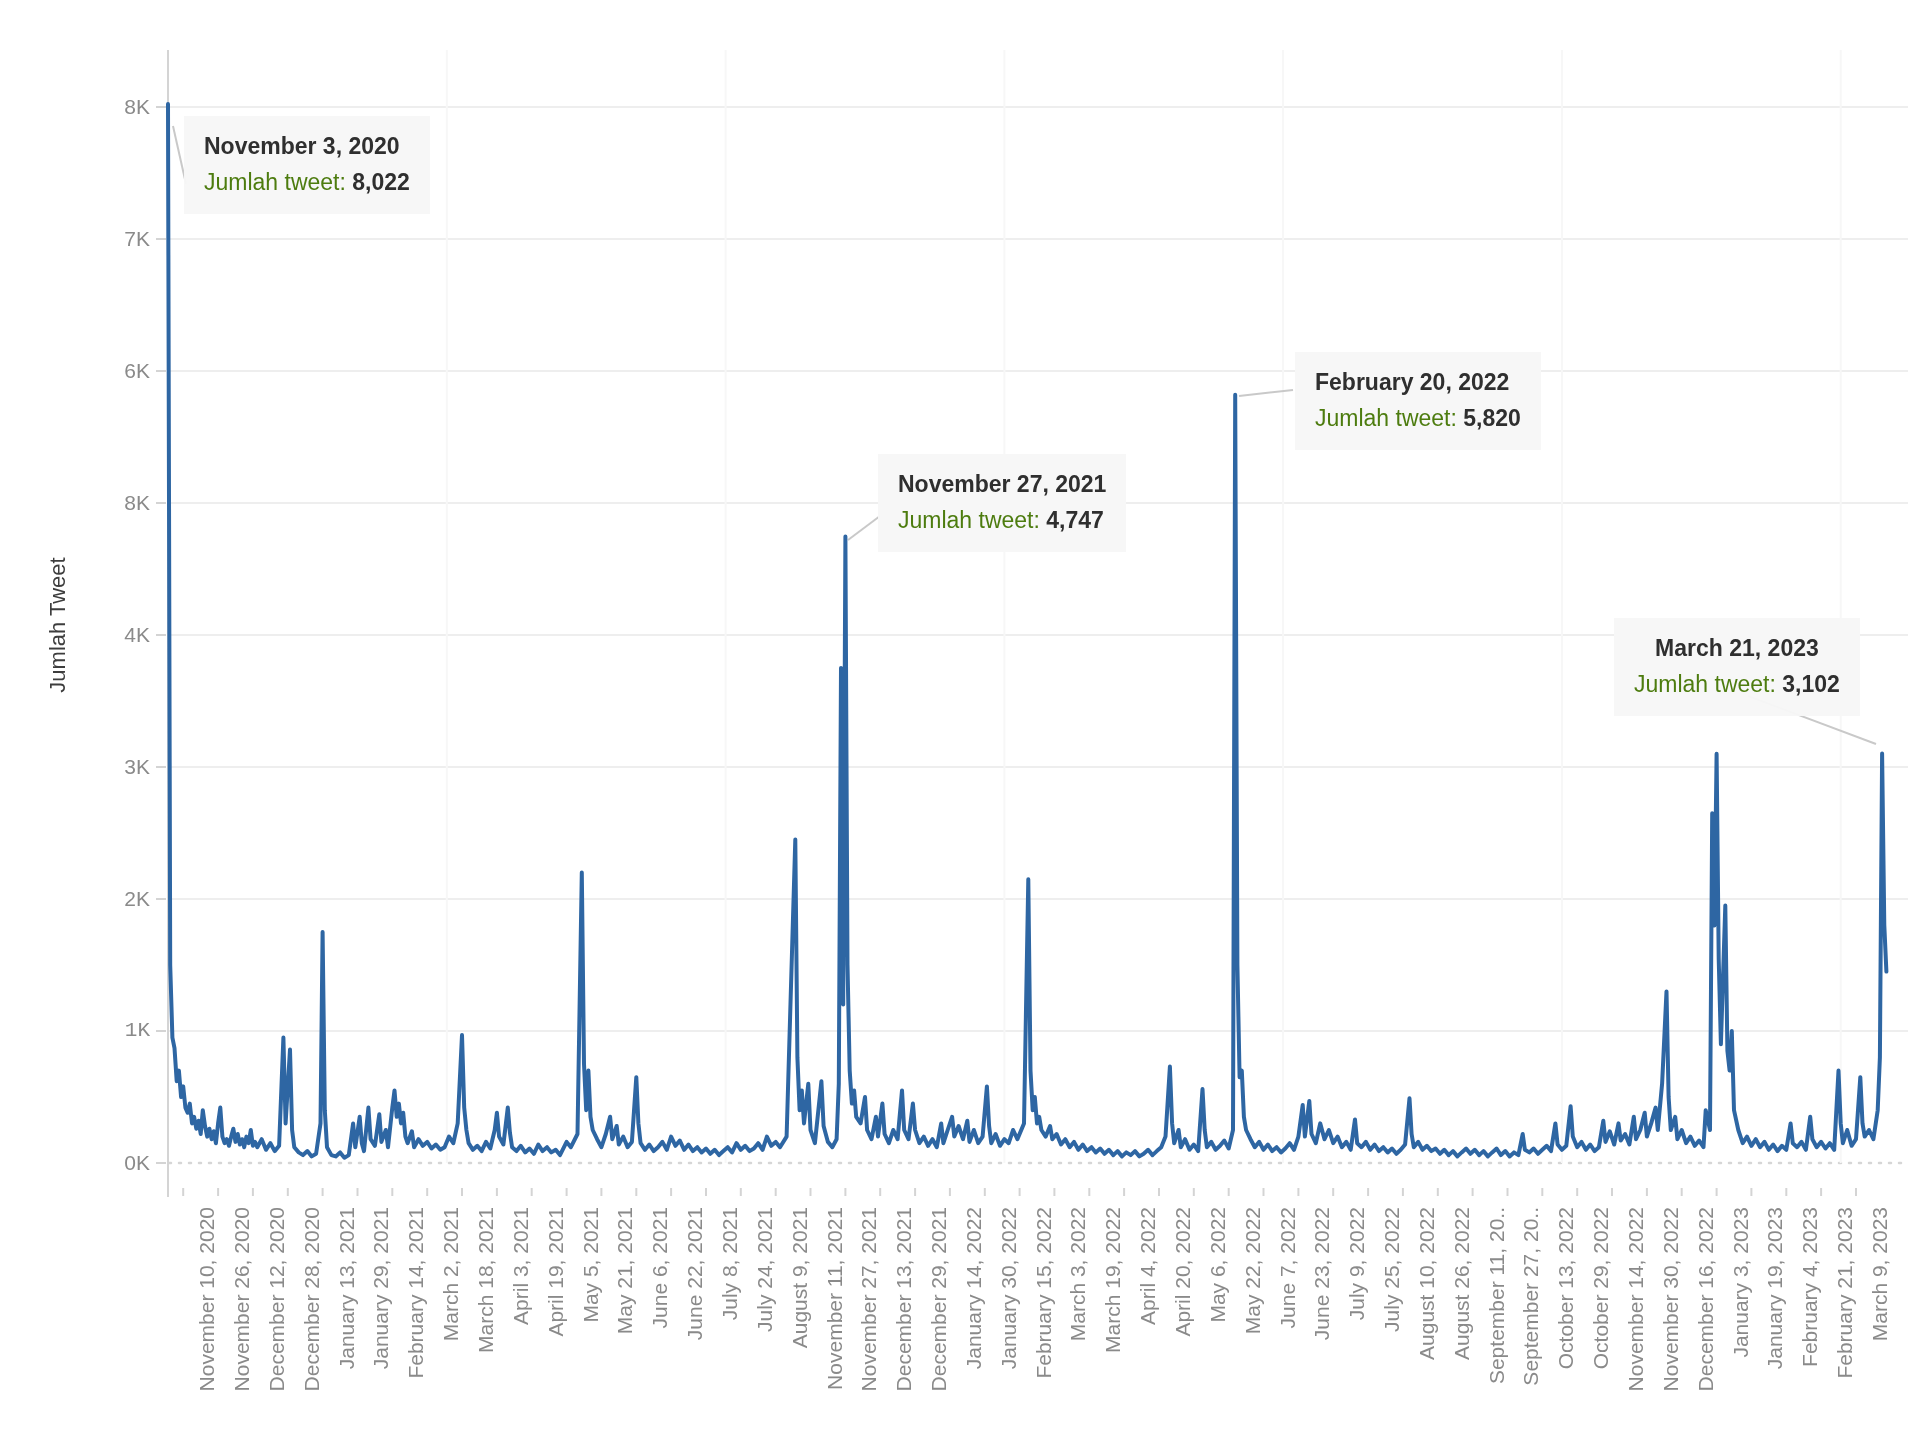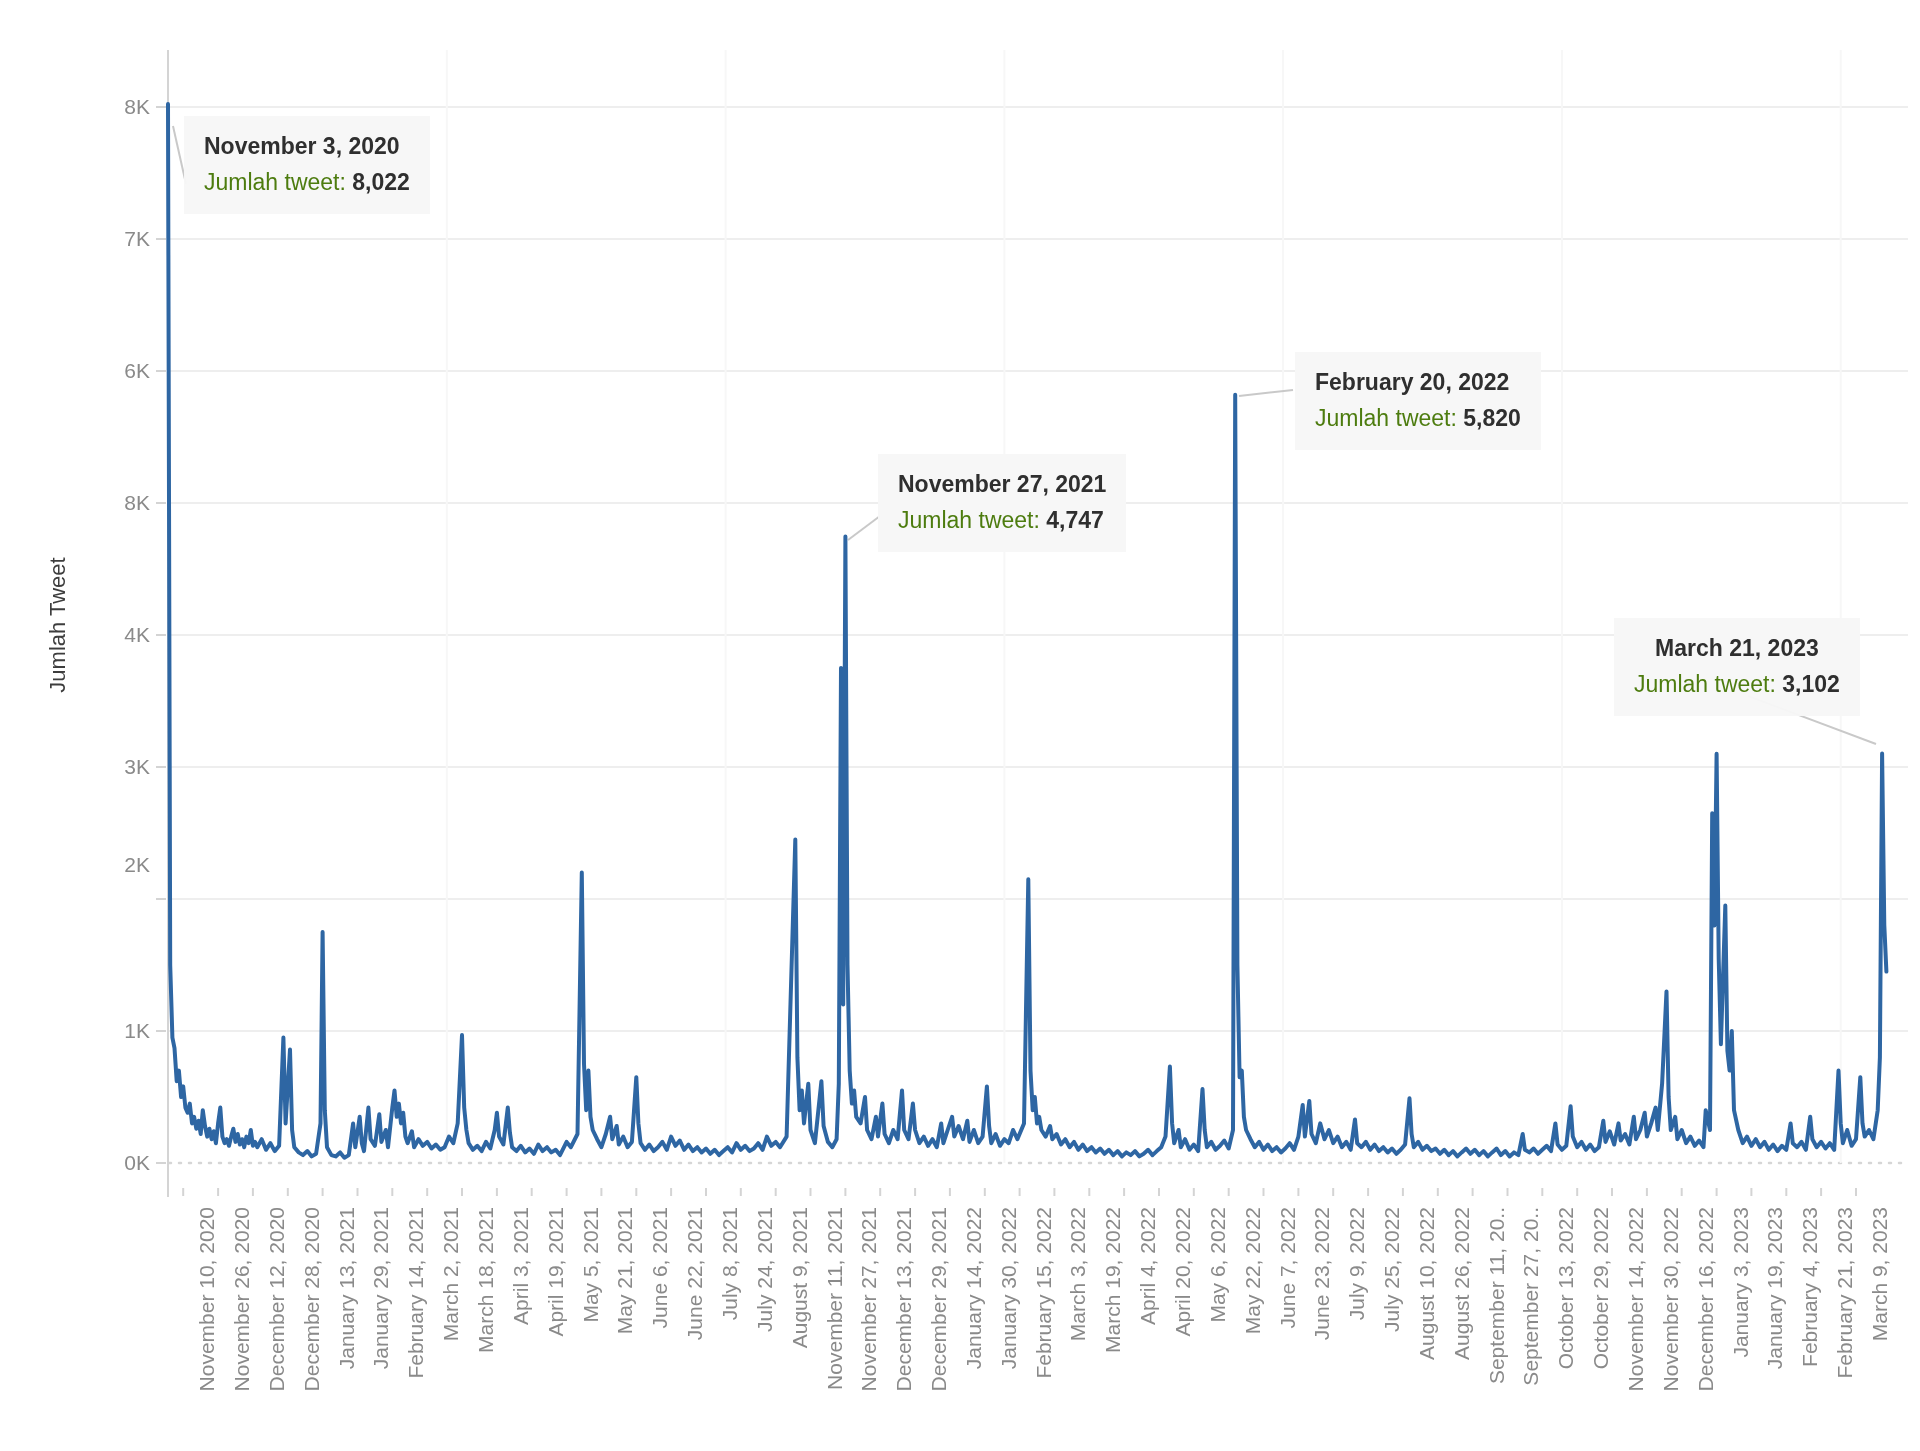--- a/index.html
+++ b/index.html
@@ -101,22 +101,22 @@
       <line x1="168" y1="50" x2="168" y2="1197" stroke="#d4d4d4" stroke-width="2"></line>
       <line x1="173" y1="126" x2="186" y2="184" stroke="#c9c9c9" stroke-width="2"></line>
       <line x1="848" y1="540" x2="880" y2="516" stroke="#c9c9c9" stroke-width="2"></line>
       <line x1="1239" y1="396" x2="1293" y2="390" stroke="#c9c9c9" stroke-width="2"></line>
       <line x1="1748" y1="696" x2="1876" y2="744" stroke="#c9c9c9" stroke-width="2"></line>
       <path d="M168.0 104.1L170.2 965.0L172.4 1037.6L174.5 1048.2L176.7 1081.2L178.9 1070.6L181.1 1097.0L183.2 1086.4L185.4 1107.6L187.6 1112.8L189.8 1103.6L192.0 1123.4L194.1 1116.8L196.3 1128.7L198.5 1120.8L200.7 1134.0L202.8 1110.2L205.0 1126.0L207.2 1136.6L209.4 1128.7L211.6 1139.2L213.7 1131.3L215.9 1143.2L218.1 1123.4L220.3 1107.6L222.4 1136.6L224.6 1143.2L226.8 1139.2L229.0 1145.8L231.2 1136.6L233.3 1128.7L235.5 1141.9L237.7 1134.0L239.9 1144.5L242.1 1139.2L244.2 1147.2L246.4 1136.6L248.6 1143.2L250.8 1130.0L252.9 1145.8L255.1 1141.9L257.3 1147.2L261.7 1139.2L266.0 1149.8L270.4 1143.2L274.7 1151.1L279.1 1145.8L283.4 1037.6L285.6 1123.4L290.0 1049.5L292.1 1130.0L294.3 1147.2L298.7 1152.4L303.0 1155.1L307.4 1151.1L311.7 1156.4L316.1 1153.8L320.5 1123.4L322.6 932.0L324.8 1110.2L327.0 1147.2L331.4 1155.1L335.7 1156.4L340.1 1152.4L344.4 1157.7L348.8 1155.1L353.1 1123.4L355.3 1147.2L359.7 1116.8L361.8 1143.2L364.0 1151.1L368.4 1107.6L370.6 1139.2L374.9 1145.8L379.3 1114.2L381.4 1141.9L385.8 1130.0L388.0 1147.2L392.3 1107.6L394.5 1090.4L396.7 1116.8L398.9 1103.6L401.0 1123.4L403.2 1112.8L405.4 1136.6L407.6 1143.2L411.9 1131.3L414.1 1147.2L418.5 1139.2L422.8 1145.8L427.2 1141.9L431.5 1148.5L435.9 1144.5L440.3 1149.8L444.6 1147.2L449.0 1136.6L453.3 1143.2L457.7 1123.4L462.0 1035.0L464.2 1107.6L466.4 1130.0L468.6 1143.2L472.9 1149.8L477.3 1145.8L481.6 1151.1L486.0 1141.9L490.3 1148.5L494.7 1130.0L496.9 1112.8L499.1 1136.6L503.4 1144.5L507.8 1107.6L509.9 1132.6L512.1 1147.2L516.5 1151.1L520.8 1145.8L525.2 1152.4L529.5 1148.5L533.9 1153.8L538.3 1144.5L542.6 1151.1L547.0 1147.2L551.3 1152.4L555.7 1149.8L560.0 1155.1L566.6 1141.9L570.9 1147.2L577.5 1134.0L581.8 872.6L584.0 1064.0L586.2 1110.2L588.4 1070.6L590.5 1116.8L592.7 1130.0L597.1 1139.2L601.4 1147.2L605.8 1134.0L610.1 1116.8L612.3 1139.2L616.7 1126.0L618.8 1144.5L623.2 1136.6L627.6 1147.2L631.9 1141.9L636.3 1077.2L638.4 1123.4L640.6 1143.2L645.0 1149.8L649.3 1144.5L653.7 1151.1L658.0 1147.2L662.4 1141.9L666.8 1149.8L671.1 1136.6L675.5 1145.8L679.8 1140.6L684.2 1149.8L688.5 1144.5L692.9 1151.1L697.3 1147.2L701.6 1152.4L706.0 1148.5L710.3 1153.8L714.7 1149.8L719.0 1155.1L723.4 1151.1L727.7 1147.2L732.1 1152.4L736.5 1143.2L740.8 1149.8L745.2 1145.8L749.5 1151.1L753.9 1148.5L758.2 1143.2L762.6 1149.8L766.9 1136.6L771.3 1145.8L775.7 1141.9L780.0 1147.2L786.6 1136.6L795.3 839.6L797.4 1057.4L799.6 1110.2L801.8 1090.4L804.0 1123.4L808.3 1083.8L810.5 1130.0L814.9 1143.2L821.4 1081.2L823.6 1126.0L827.9 1141.9L832.3 1147.2L836.6 1139.2L838.8 1083.8L841.0 668.0L843.2 1004.6L845.4 536.4L847.5 965.0L849.7 1070.6L851.9 1103.6L854.1 1090.4L856.2 1116.8L860.6 1123.4L865.0 1097.0L867.1 1130.0L871.5 1139.2L875.9 1116.8L878.0 1136.6L882.4 1103.6L884.6 1134.0L888.9 1143.2L893.3 1130.0L897.6 1139.2L902.0 1090.4L904.2 1130.0L908.5 1139.2L912.9 1103.6L915.1 1130.0L919.4 1143.2L923.8 1136.6L928.1 1145.8L932.5 1139.2L936.8 1147.2L941.2 1123.4L943.4 1143.2L947.7 1130.0L952.1 1116.8L954.3 1136.6L958.6 1126.0L963.0 1139.2L967.3 1120.8L969.5 1141.9L973.9 1130.0L978.2 1143.2L982.6 1136.6L986.9 1086.4L989.1 1126.0L991.3 1143.2L995.6 1134.0L1000.0 1145.8L1004.4 1139.2L1008.7 1143.2L1013.1 1130.0L1017.4 1139.2L1024.0 1123.4L1028.3 879.2L1030.5 1070.6L1032.7 1110.2L1034.8 1097.0L1037.0 1123.4L1039.2 1116.8L1041.4 1130.0L1045.7 1136.6L1050.1 1126.0L1052.3 1139.2L1056.6 1134.0L1061.0 1144.5L1065.3 1139.2L1069.7 1147.2L1074.0 1141.9L1078.4 1149.8L1082.8 1144.5L1087.1 1151.1L1091.5 1147.2L1095.8 1152.4L1100.2 1148.5L1104.5 1153.8L1108.9 1149.8L1113.3 1155.1L1117.6 1151.1L1122.0 1156.4L1126.3 1152.4L1130.7 1155.1L1135.0 1151.1L1139.4 1156.4L1143.7 1153.8L1148.1 1149.8L1152.5 1155.1L1156.8 1151.1L1161.2 1147.2L1165.5 1136.6L1169.9 1066.6L1172.1 1123.4L1174.2 1143.2L1178.6 1130.0L1180.8 1147.2L1185.1 1139.2L1189.5 1149.8L1193.8 1144.5L1198.2 1151.1L1202.5 1089.1L1204.7 1130.0L1206.9 1147.2L1211.3 1141.9L1215.6 1149.8L1220.0 1145.8L1224.3 1140.6L1228.7 1148.5L1233.0 1130.0L1235.2 394.8L1237.4 965.0L1239.6 1077.2L1241.8 1070.6L1243.9 1116.8L1246.1 1130.0L1250.5 1139.2L1254.8 1147.2L1259.2 1141.9L1263.5 1149.8L1267.9 1144.5L1272.2 1151.1L1276.6 1147.2L1281.0 1152.4L1285.3 1148.5L1289.7 1143.2L1294.0 1149.8L1298.4 1136.6L1302.7 1104.9L1304.9 1136.6L1309.3 1101.0L1311.5 1134.0L1315.8 1143.2L1320.2 1123.4L1324.5 1139.2L1328.9 1130.0L1333.2 1143.2L1337.6 1136.6L1341.9 1147.2L1346.3 1141.9L1350.7 1149.8L1355.0 1119.4L1357.2 1143.2L1361.5 1147.2L1365.9 1141.9L1370.3 1149.8L1374.6 1144.5L1379.0 1151.1L1383.3 1147.2L1387.7 1152.4L1392.0 1148.5L1396.4 1153.8L1400.7 1149.8L1405.1 1144.5L1409.5 1098.3L1411.6 1134.0L1413.8 1147.2L1418.2 1141.9L1422.5 1149.8L1426.9 1145.8L1431.2 1151.1L1435.6 1148.5L1440.0 1153.8L1444.3 1149.8L1448.7 1155.1L1453.0 1151.1L1457.4 1156.4L1461.7 1152.4L1466.1 1148.5L1470.4 1153.8L1474.8 1149.8L1479.2 1155.1L1483.5 1151.1L1487.9 1156.4L1492.2 1152.4L1496.6 1148.5L1500.9 1155.1L1505.3 1151.1L1509.6 1156.4L1514.0 1152.4L1518.4 1155.1L1522.7 1134.0L1524.9 1149.8L1529.3 1152.4L1533.6 1148.5L1538.0 1153.8L1542.3 1149.8L1546.7 1145.8L1551.0 1151.1L1555.4 1123.4L1557.6 1144.5L1561.9 1149.8L1566.3 1145.8L1570.6 1106.2L1572.8 1136.6L1577.2 1147.2L1581.5 1141.9L1585.9 1149.8L1590.2 1144.5L1594.6 1151.1L1598.9 1147.2L1603.3 1120.8L1605.5 1141.9L1609.8 1131.3L1614.2 1144.5L1618.5 1123.4L1620.7 1140.6L1625.1 1134.0L1629.4 1144.5L1633.8 1116.8L1636.0 1139.2L1640.3 1130.0L1644.7 1112.8L1646.9 1136.6L1651.2 1123.4L1655.6 1107.6L1657.8 1130.0L1662.1 1083.8L1666.5 991.4L1668.6 1097.0L1670.8 1130.0L1675.2 1116.8L1677.4 1139.2L1681.7 1130.0L1686.1 1143.2L1690.4 1136.6L1694.8 1145.8L1699.1 1140.6L1703.5 1147.2L1705.7 1110.2L1710.0 1130.0L1712.2 813.2L1714.4 925.4L1716.6 753.8L1718.7 958.4L1720.9 1044.2L1725.3 905.6L1727.4 1050.8L1729.6 1070.6L1731.8 1031.0L1734.0 1110.2L1738.3 1130.0L1742.7 1143.2L1747.0 1136.6L1751.4 1145.8L1755.8 1139.2L1760.1 1147.2L1764.5 1141.9L1768.8 1149.8L1773.2 1144.5L1777.5 1151.1L1781.9 1145.8L1786.3 1149.8L1790.6 1123.4L1792.8 1143.2L1797.1 1147.2L1801.5 1141.9L1805.9 1149.8L1810.2 1116.8L1812.4 1139.2L1816.7 1147.2L1821.1 1141.9L1825.5 1148.5L1829.8 1143.2L1834.2 1149.8L1838.5 1070.6L1840.7 1123.4L1842.9 1143.2L1847.2 1130.0L1851.6 1145.8L1856.0 1139.2L1860.3 1077.2L1862.5 1123.4L1864.7 1136.6L1869.0 1130.0L1873.4 1139.2L1877.7 1110.2L1879.9 1057.4L1882.1 753.5L1884.3 925.4L1886.4 971.6" fill="none" stroke="#2e66a3" stroke-width="4" stroke-linejoin="round" stroke-linecap="round"></path>
     </svg>
   <div class="y-axis-title">Jumlah Tweet</div>
   <div id="yticks">
       <div class="y-tick" style="left: 88px; top: 1150px;">0K</div>
-      <div class="y-tick" style="left: 88px; top: 1018px;">1K</div>
-      <div class="y-tick" style="left: 88px; top: 852px;">2K</div>
+      <div class="y-tick" style="left: 88px; top: 1018px; font-family: Liberation Mono, monospace;">1K</div>
+      <div class="y-tick" style="left: 88px; top: 886px;">2K</div>
       <div class="y-tick" style="left: 88px; top: 754px;">3K</div>
       <div class="y-tick" style="left: 88px; top: 622px;">4K</div>
       <div class="y-tick" style="left: 88px; top: 490px;">8K</div>
       <div class="y-tick" style="left: 88px; top: 358px;">6K</div>
       <div class="y-tick" style="left: 88px; top: 226px;">7K</div>
       <div class="y-tick" style="left: 88px; top: 94px;">8K</div>
     </div>
   <div id="xticks">
       <span class="x-tick" style="left: 195.246px;">November 10, 2020</span>
       <span class="x-tick" style="left: 230.094px;">November 26, 2020</span>

